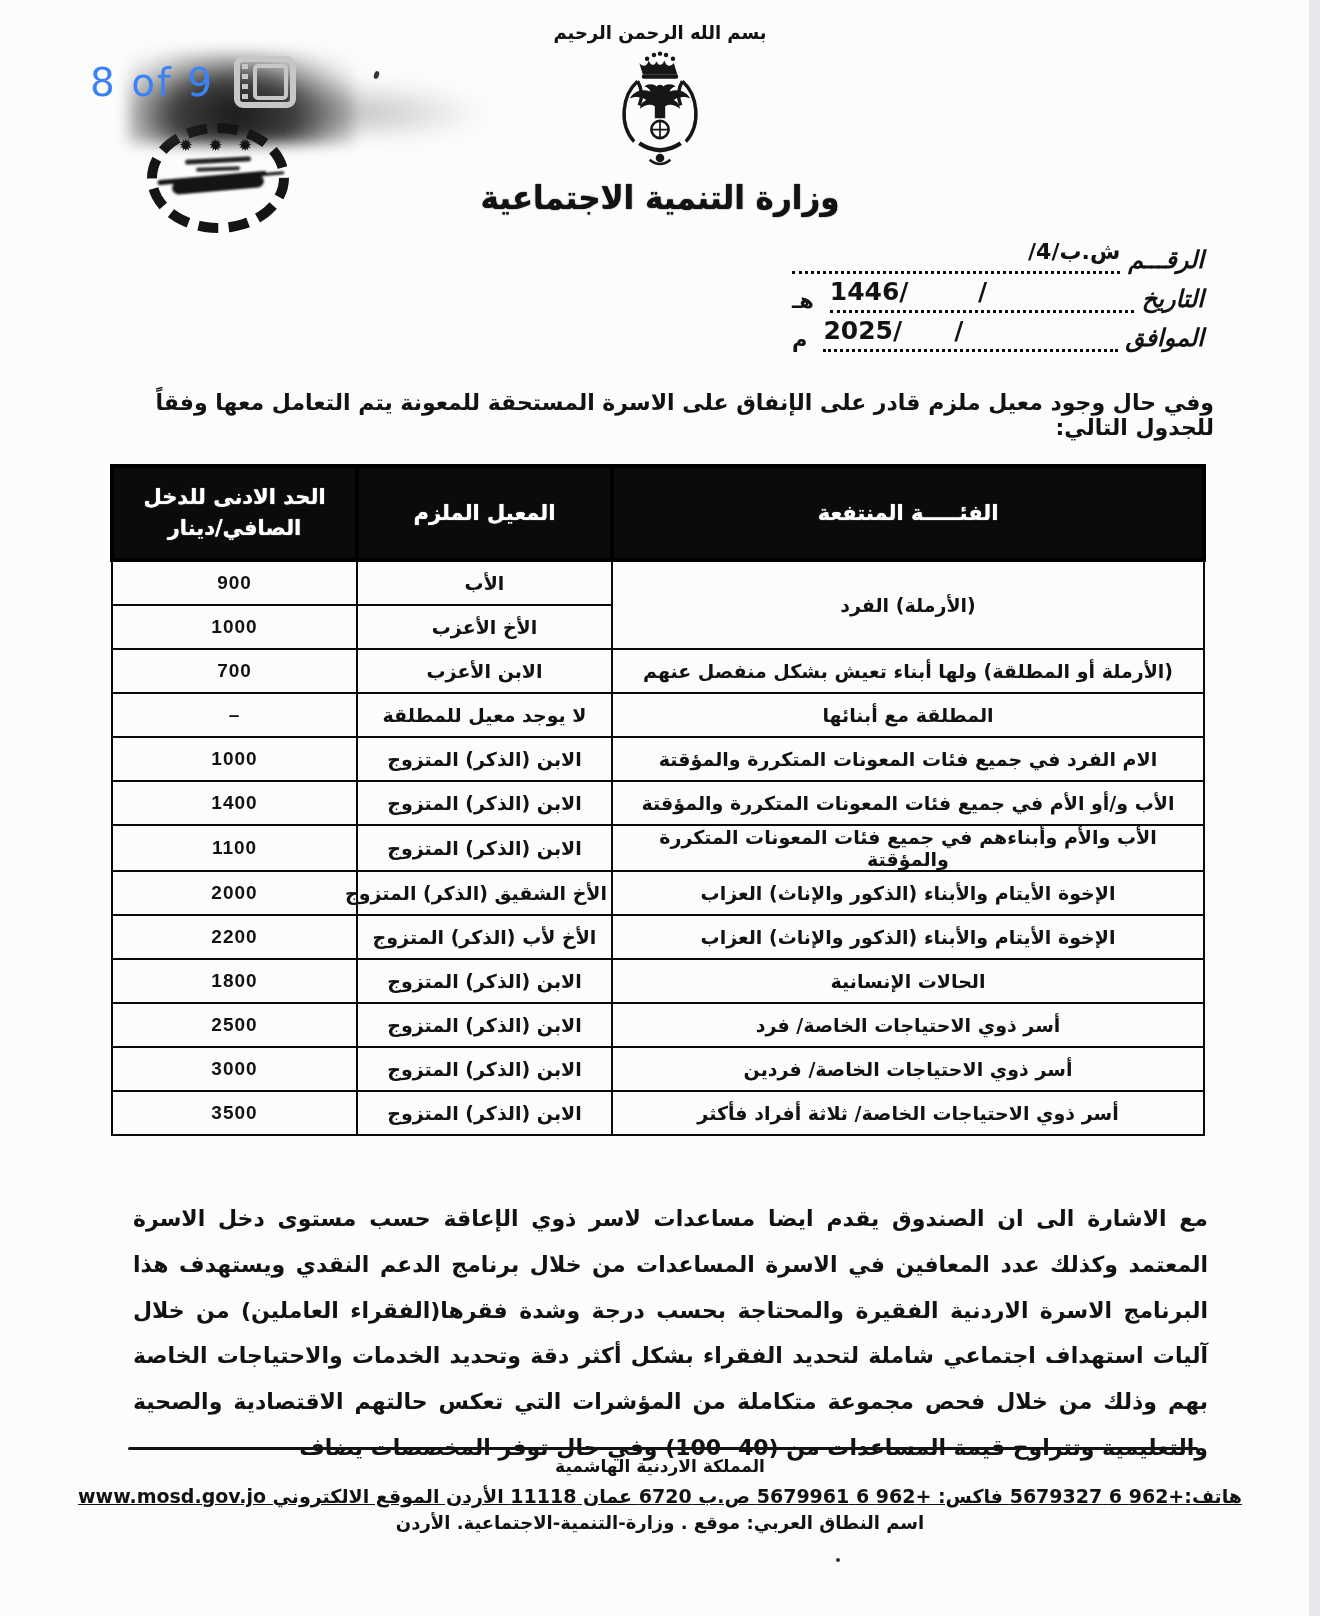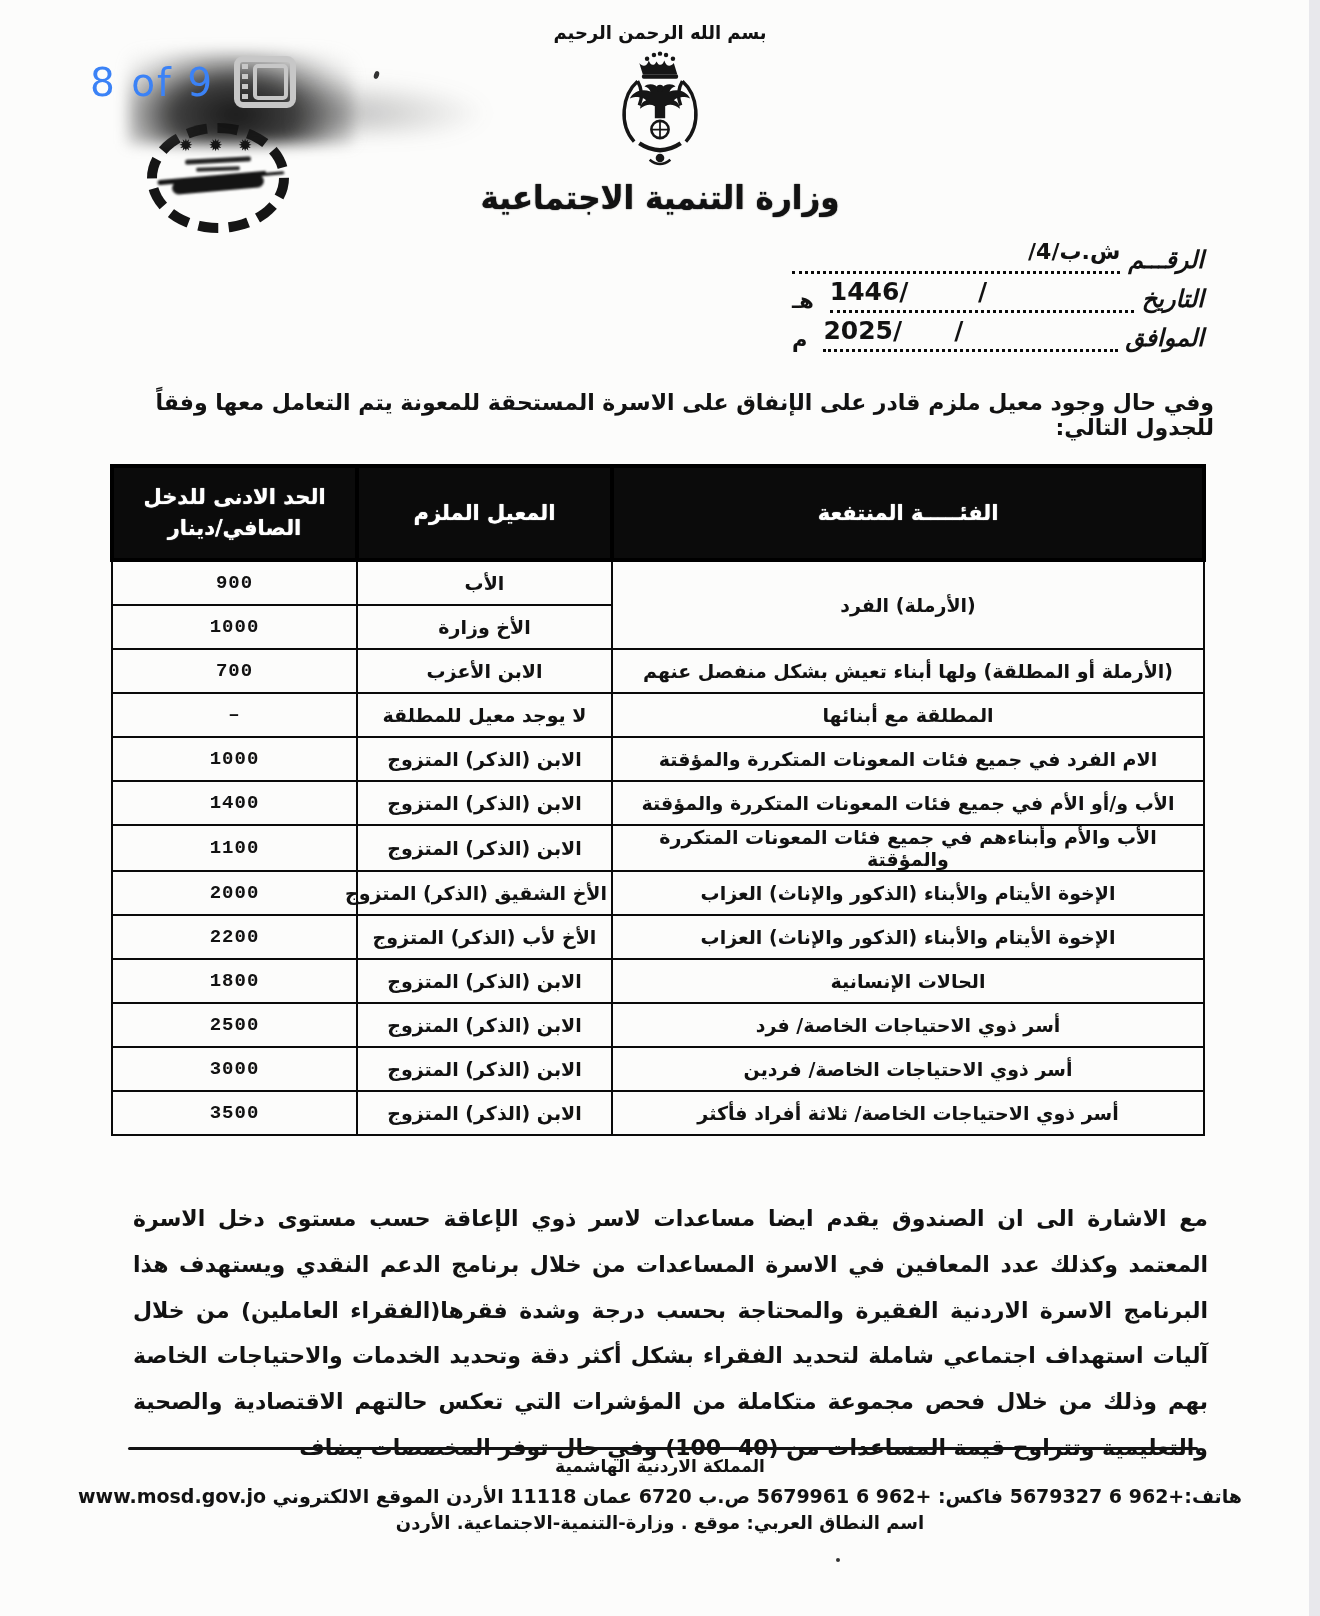--- a/index.html
+++ b/index.html
@@ -47,32 +47,32 @@
   
   .intro{position:absolute;right:106px;left:118px;top:390px;text-align:right;font-size:22px;font-weight:bold;
     letter-spacing:-.3px;filter:blur(.3px);z-index:1;}
   
   table.assist{position:absolute;left:110px;top:464px;width:1092px;border-collapse:collapse;table-layout:fixed;
     direction:rtl;z-index:1;font-weight:bold;}
   table.assist th{background:#0b0b0b;color:#fff;border:4px solid #000;height:88px;font-size:21px;
     letter-spacing:0;text-shadow:0 0 1px #fff;filter:blur(.2px);}
   table.assist td{border:2px solid #0a0a0a;height:42px;text-align:center;vertical-align:middle;
     padding:0 4px;font-size:19px;filter:blur(.2px);}
-  td.income{font-family:Liberation Mono, monospace;font-size:23px;letter-spacing:1px;}
+  td.income{font-family:Liberation Sans, sans-serif;font-size:23px;letter-spacing:1px;}
   td.provider{font-size:18px;white-space:nowrap;}
   td.cat{font-size:19px;}
   .th-sub{line-height:1.5;}
   
   .closing{position:absolute;right:112px;left:133px;top:1196px;font-size:22px;font-weight:bold;line-height:2.08;
     text-align:justify;letter-spacing:-.2px;filter:blur(.3px);z-index:1;}
   
   .footer-rule{position:absolute;left:128px;right:122px;top:1447px;height:3px;background:#131313;border-radius:2px;z-index:1;}
   .footer{position:absolute;left:0;right:0;top:1456px;text-align:center;font-weight:bold;z-index:1;}
   .footer .kingdom{font-size:17px;filter:blur(.35px);}
-  .footer .contact{font-size:19px;margin-top:9px;direction:rtl;filter:blur(.3px);}
+  .footer .contact{font-size:19px;margin-top:9px;direction:rtl;filter:blur(.3px);text-decoration:underline;}
   .footer .domain{font-size:18px;margin-top:5px;filter:blur(.35px);}
   
   .speck{position:absolute;background:#333;border-radius:50%;z-index:2;}
 </style>
 </head>
 <body>
 
 <div class="edge-strip"></div>
 
 <div class="smudge"></div>
@@ -164,21 +164,21 @@
       </th>
     </tr>
   </thead>
   <tbody>
       <tr>
         <td class="cat" rowspan="2">(الأرملة) الفرد</td>
         <td class="provider">الأب</td>
         <td class="income">900</td>
       </tr>
       <tr>
-        <td class="provider">الأخ وزارة</td>
+        <td class="provider">الأخ الأعزب</td>
         <td class="income">1000</td>
       </tr>
       <tr>
         <td class="cat">(الأرملة أو المطلقة) ولها أبناء تعيش بشكل منفصل عنهم</td>
         <td class="provider">الابن الأعزب</td>
         <td class="income">700</td>
       </tr>
       <tr>
         <td class="cat">المطلقة مع أبنائها</td>
         <td class="provider">لا يوجد معيل للمطلقة</td>

